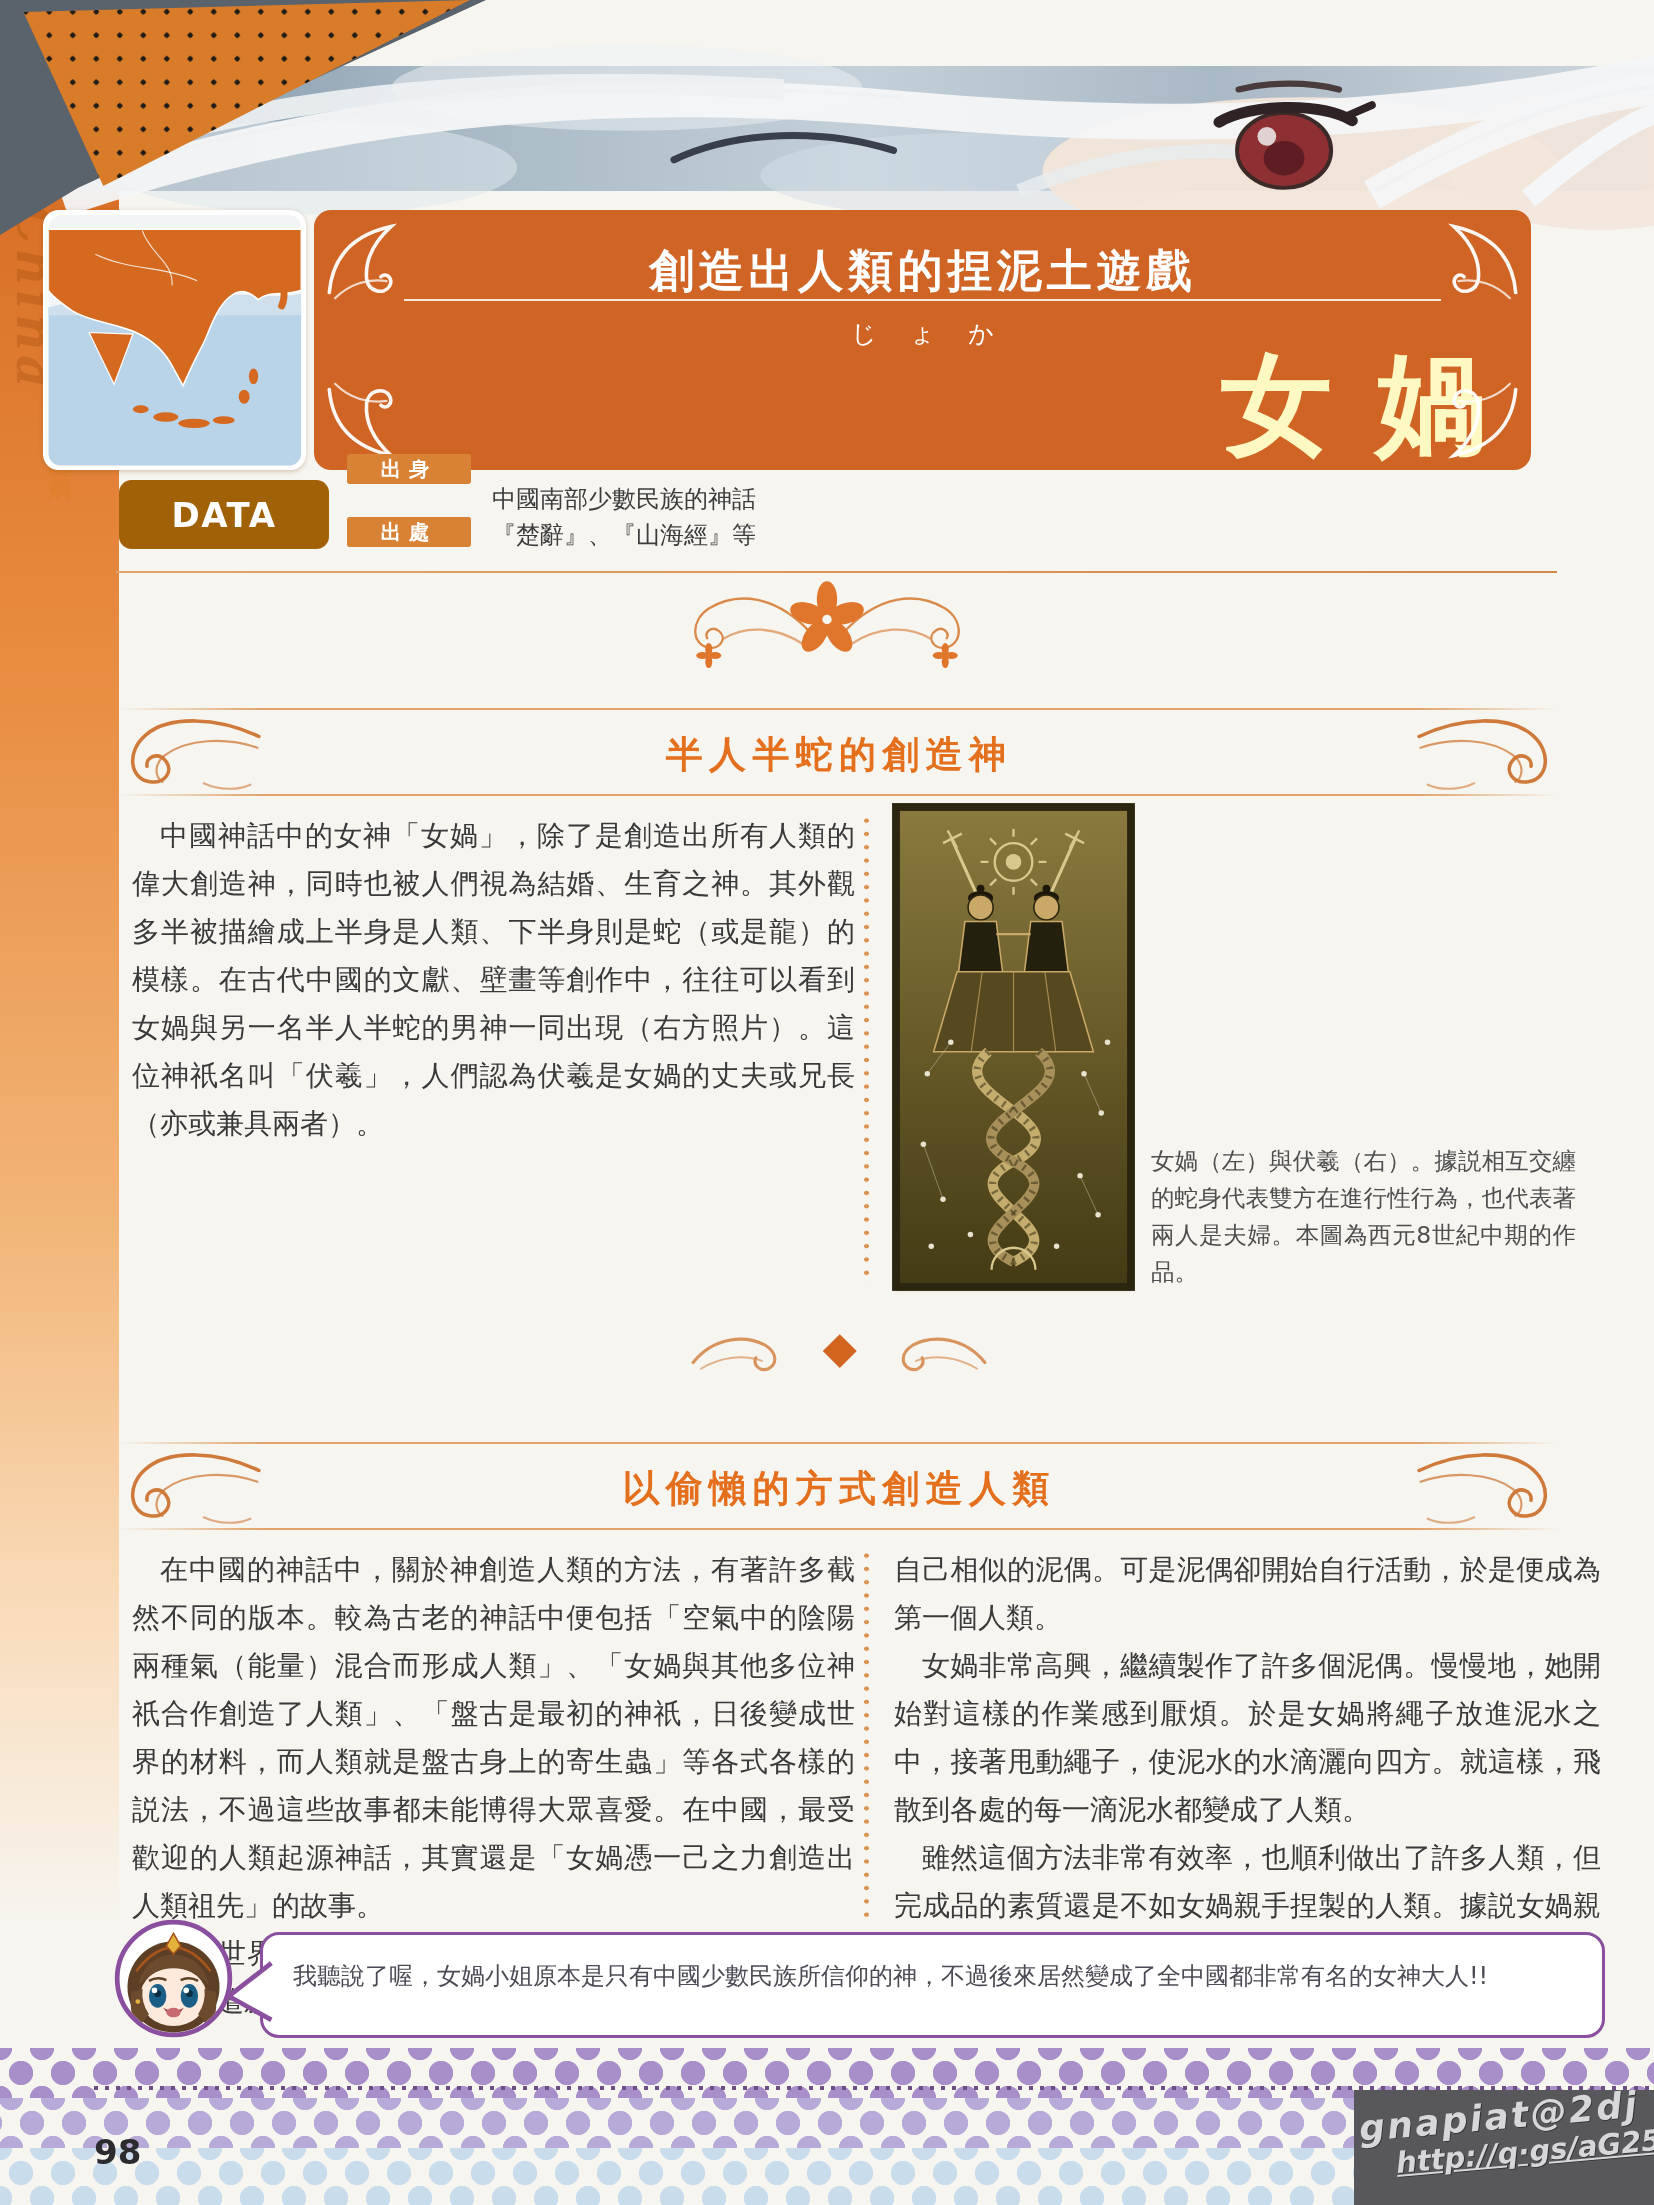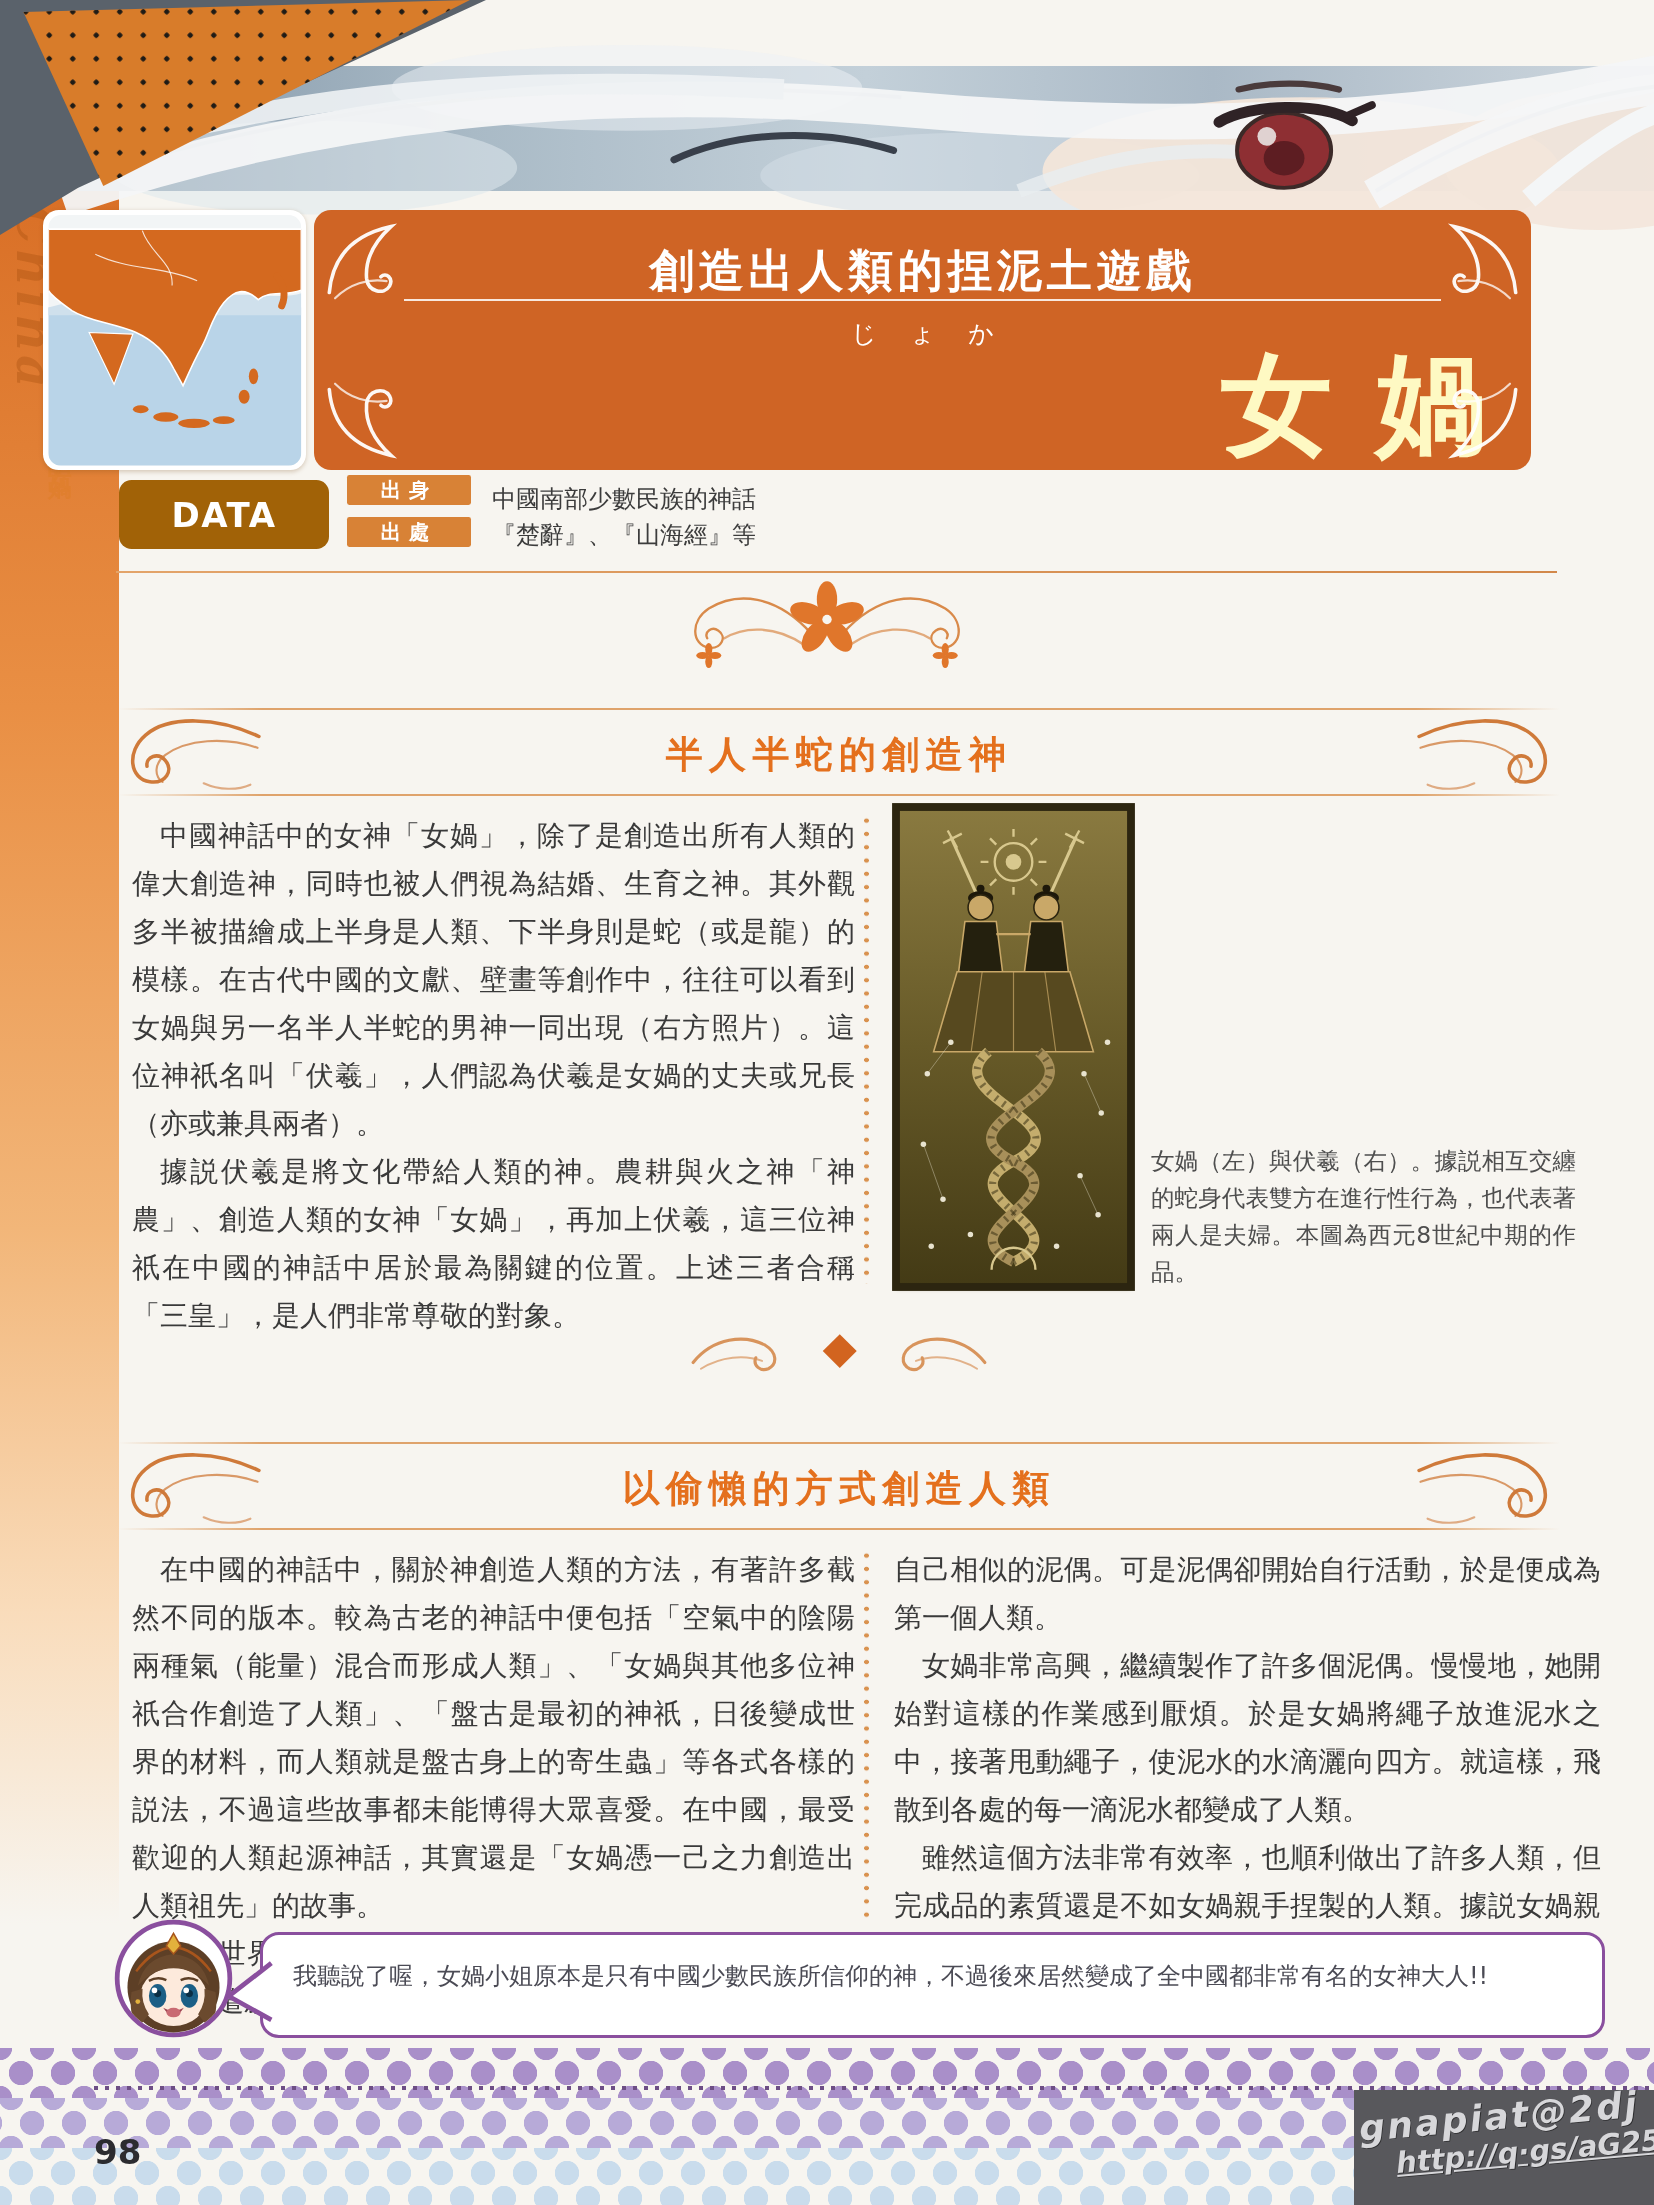--- a/index.html
+++ b/index.html
@@ -52,21 +52,21 @@
   .wc-tr{right:11px;top:7.8px;transform:scaleX(-1);}
   .wc-br{right:11px;bottom:6.3px;transform:scale(-1,-1);}
 
   
   .data-btn{left:119px;top:480px;width:210px;height:69px;background:#a16207;border-radius:12.5px;
             color:#fff;font-weight:bold;font-size:34px;display:flex;align-items:center;
             justify-content:center;letter-spacing:1.6px;z-index:4;}
   .data-label{width:124px;height:30px;background:#d88236;border-radius:2.4px;color:#fff;
               font-weight:bold;font-size:20.4px;display:flex;align-items:center;justify-content:center;
               letter-spacing:7.8px;z-index:4;}
-  .dl-1{left:347px;top:475px;}
+  .dl-1{left:347px;top:454px;}
   .dl-2{left:347px;top:517px;}
   .data-value{font-size:24px;color:#3c3c3c;z-index:4;}
   .dv-1{left:492px;top:483px;}
   .dv-2{left:492px;top:519px;}
   .data-underline{left:116px;top:571px;width:1441px;height:2.4px;
                   background:linear-gradient(90deg,#e2a express 268,#d2884a);
                   background:linear-gradient(90deg,#e3a46a,#d2884a);}
 
   
   .orn-flower{left:643px;top:577px;width:368px;height:96px;}
@@ -299,21 +299,20 @@
       </svg>
     <div class="sec-title">半人半蛇的創造神</div>
     <svg class="flourish r" viewBox="0 0 200 120">
         <use href="#sym-flourish"></use>
       </svg>
     <div class="sec-line bot"></div>
   </div>
 
   <div class="abs col col-s1-left">
     <p class="para">中國神話中的女神「女媧」，除了是創造出所有人類的偉大創造神，同時也被人們視為結婚、生育之神。其外觀多半被描繪成上半身是人類、下半身則是蛇（或是龍）的模樣。在古代中國的文獻、壁畫等創作中，往往可以看到女媧與另一名半人半蛇的男神一同出現（右方照片）。這位神祇名叫「伏羲」，人們認為伏羲是女媧的丈夫或兄長（亦或兼具兩者）。</p>
-    <p class="para">據説伏羲是將文化帶給人類的神。農耕與火之神「神農」、創造人類的女神「女媧」，再加上伏羲，這三位神祇在中國的神話中居於最為關鍵的位置。上述三者合稱「三皇」，是人們非常尊敬的對象。</p>
   </div>
   <div class="abs vdots vd-1"></div>
 
   <div class="abs figure-art">
     <svg viewBox="0 0 300 612" preserveAspectRatio="none">
       <defs>
         <linearGradient id="figbg" x1="0" y1="0" x2="0" y2="1">
           <stop offset="0" stop-color="#8a7a40"></stop>
             <stop offset=".5" stop-color="#675a28"></stop>
           <stop offset="1" stop-color="#433a15"></stop>

